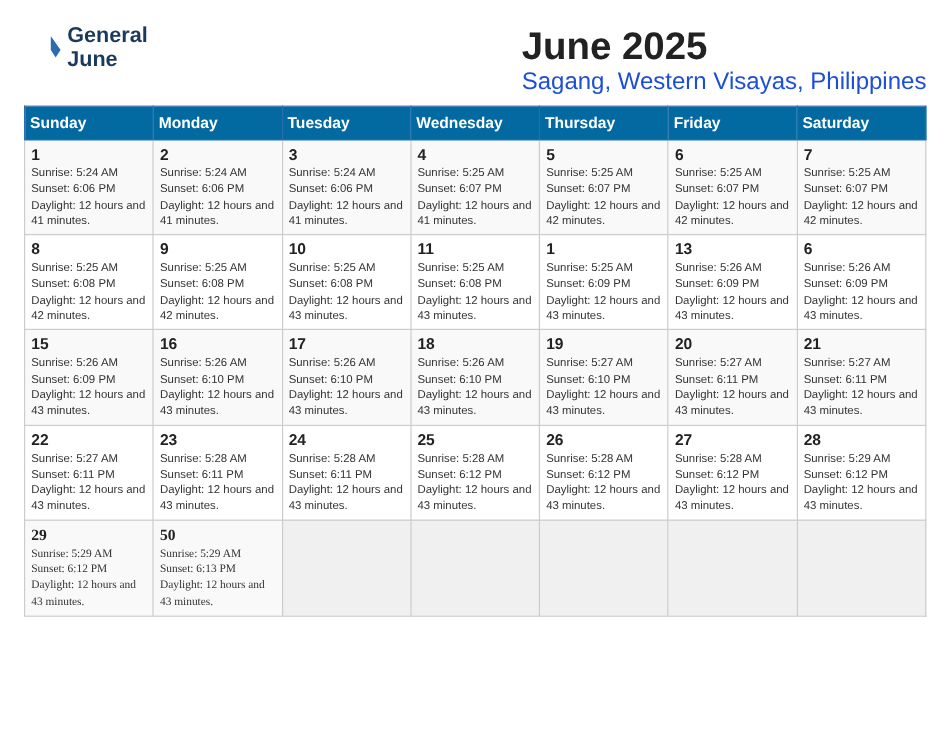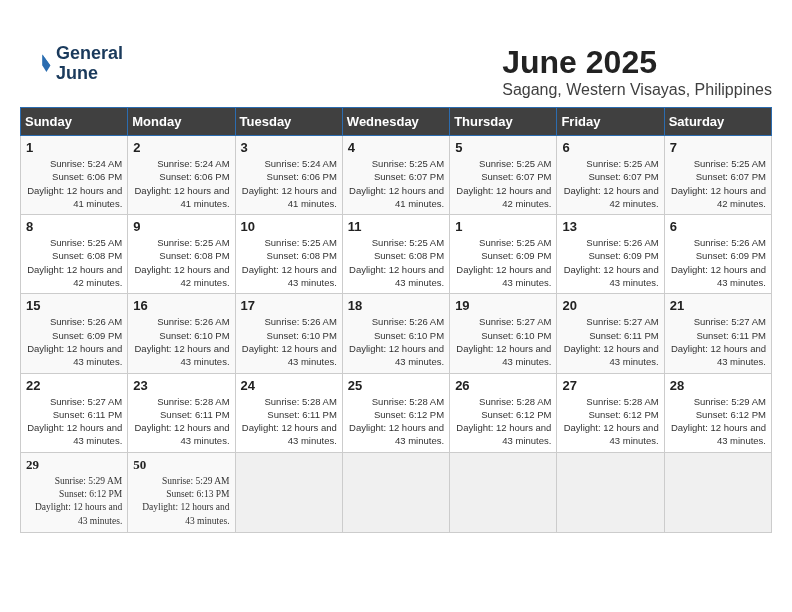--- a/index.html
+++ b/index.html
@@ -8,21 +8,20 @@
       background: #fff;
       width: 792px;
       min-height: 612px;
       padding: 20px;
     }
     .header-area {
       display: flex;
       justify-content: space-between;
       align-items: flex-start;
       margin-bottom: 8px;
-      margin-top: 24px;
     }
     .logo {
       display: flex;
       align-items: center;
       gap: 4px;
     }
     .logo-text {
       font-size: 18px;
       font-weight: bold;
       color: #1a3a5c;
@@ -34,30 +33,30 @@
     }
     .title-area {
       text-align: left;
     }
     .main-title {
       font-size: 32px;
       font-weight: bold;
       color: #222;
     }
     .subtitle {
-      font-size: 16px;
-      color: #404040;
+      font-size: 20px;
+      color: #1d4ed8;
     }
     .calendar {
       width: 100%;
       border-collapse: collapse;
       font-size: 10px;
     }
     .calendar thead th {
-      background-color: #404040;
+      background-color: #0369a1;
       color: #fff;
       padding: 6px 4px;
       text-align: left;
       font-size: 13px;
       font-weight: bold;
       border: 1px solid #2b6cb0;
     }
     .calendar tbody td {
       border: 1px solid #ccc;
       vertical-align: top;
@@ -76,21 +75,20 @@
       font-size: 13px;
       font-weight: bold;
       color: #222;
       display: block;
       margin-bottom: 2px;
     }
     .day-info {
       font-size: 9.5px;
       color: #333;
       line-height: 1.4;
-      text-align: right;
     }
     .empty-cell {
       background: #f0f0f0 !important;
     }
     .last-row td {
       min-height: 60px;
       font-family: Liberation Serif, serif;
     }
   </style>
 </head>

